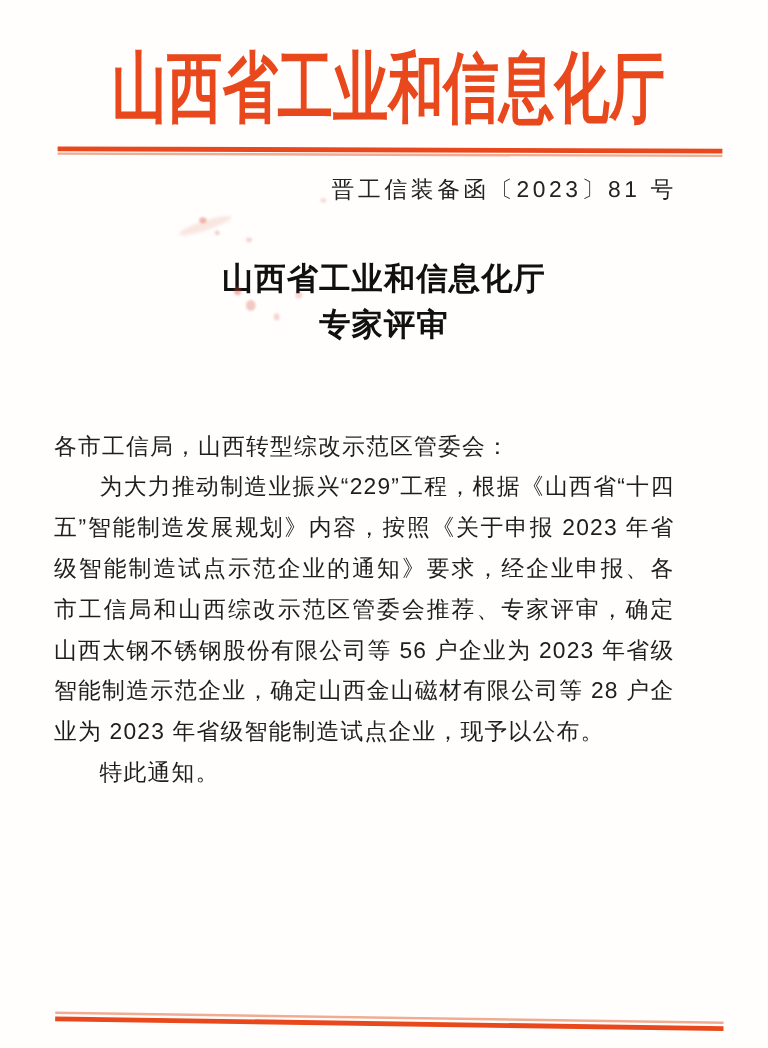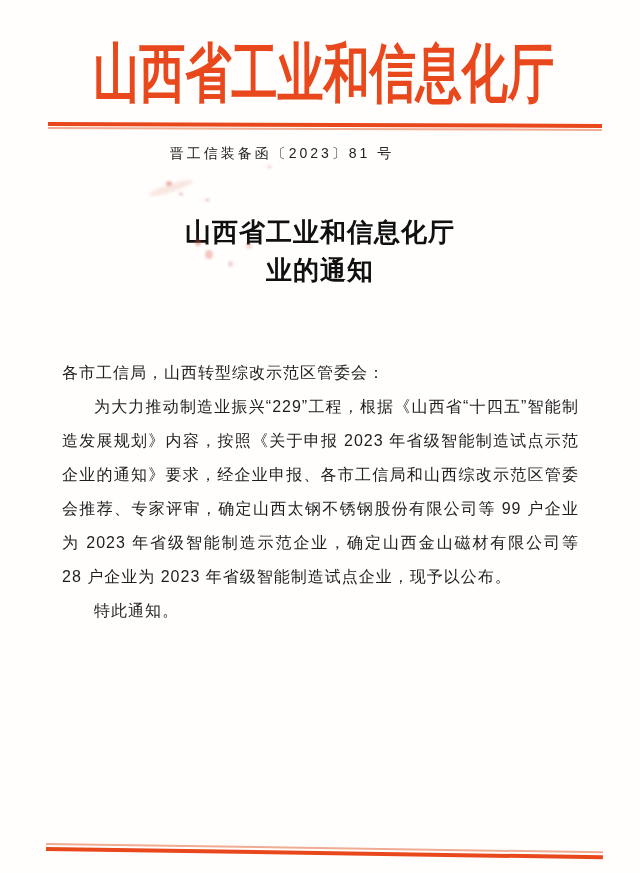--- a/index.html
+++ b/index.html
@@ -29,34 +29,34 @@
   }
   .rule-top{
     position:absolute;top:122px;left:48px;width:554px;
     transform:rotate(0.2deg);transform-origin:left center;
   }
   .rule-top .thick{height:4px;background:var(--accent-red);}
   .rule-top .thin{height:2px;background:var(--rule-pink);margin-top:1px;}
   .doc-number{
     position:absolute;top:145px;left:0;width:640px;
     box-sizing:border-box;padding-right:76px;
-    text-align:center;
-    font-size:14px;letter-spacing:3px;color:#232323;
+    text-align:right;
+    font-size:19px;letter-spacing:3px;color:#232323;
   }
   
   .title{
     position:absolute;top:213px;left:40px;width:560px;
     text-align:center;
     font-size:26px;font-weight:700;line-height:38px;
     letter-spacing:1px;color:#101010;
   }
   
   .body{
-    position:absolute;top:356px;left:62px;width:517px;
-    font-size:16px;line-height:34px;letter-spacing:1px;
+    position:absolute;top:356px;left:45px;width:517px;
+    font-size:19px;line-height:34px;letter-spacing:1px;
     color:var(--ink);
     text-align:justify;
   }
   .body p{margin:0;}
   .body p.indent{text-indent:2em;}
   
   .rule-bottom{
     position:absolute;top:843px;left:46px;width:557px;
     transform:rotate(0.85deg);transform-origin:left center;
   }
@@ -93,26 +93,26 @@
 
   <div class="rule-top">
     <div class="thick"></div>
     <div class="thin"></div>
   </div>
 
   <div class="doc-number">晋工信装备函〔2023〕81 号</div>
 
   <div class="title">
     <div>山西省工业和信息化厅</div>
-    <div>业的通知</div>
+    <div>专家评审</div>
   </div>
 
   <div class="body">
     <p>各市工信局，山西转型综改示范区管委会：</p>
-    <p class="indent">为大力推动制造业振兴“229”工程，根据《山西省“十四五”智能制造发展规划》内容，按照《关于申报 2023 年省级智能制造试点示范企业的通知》要求，经企业申报、各市工信局和山西综改示范区管委会推荐、专家评审，确定山西太钢不锈钢股份有限公司等 99 户企业为 2023 年省级智能制造示范企业，确定山西金山磁材有限公司等 28 户企业为 2023 年省级智能制造试点企业，现予以公布。</p>
+    <p class="indent">为大力推动制造业振兴“229”工程，根据《山西省“十四五”智能制造发展规划》内容，按照《关于申报 2023 年省级智能制造试点示范企业的通知》要求，经企业申报、各市工信局和山西综改示范区管委会推荐、专家评审，确定山西太钢不锈钢股份有限公司等 56 户企业为 2023 年省级智能制造示范企业，确定山西金山磁材有限公司等 28 户企业为 2023 年省级智能制造试点企业，现予以公布。</p>
     <p class="indent">特此通知。</p>
   </div>
 
   <div class="rule-bottom">
     <div class="thin"></div>
     <div class="thick"></div>
   </div>
 
   <div class="smudge"></div>
   <div class="speckle sp1"></div>

